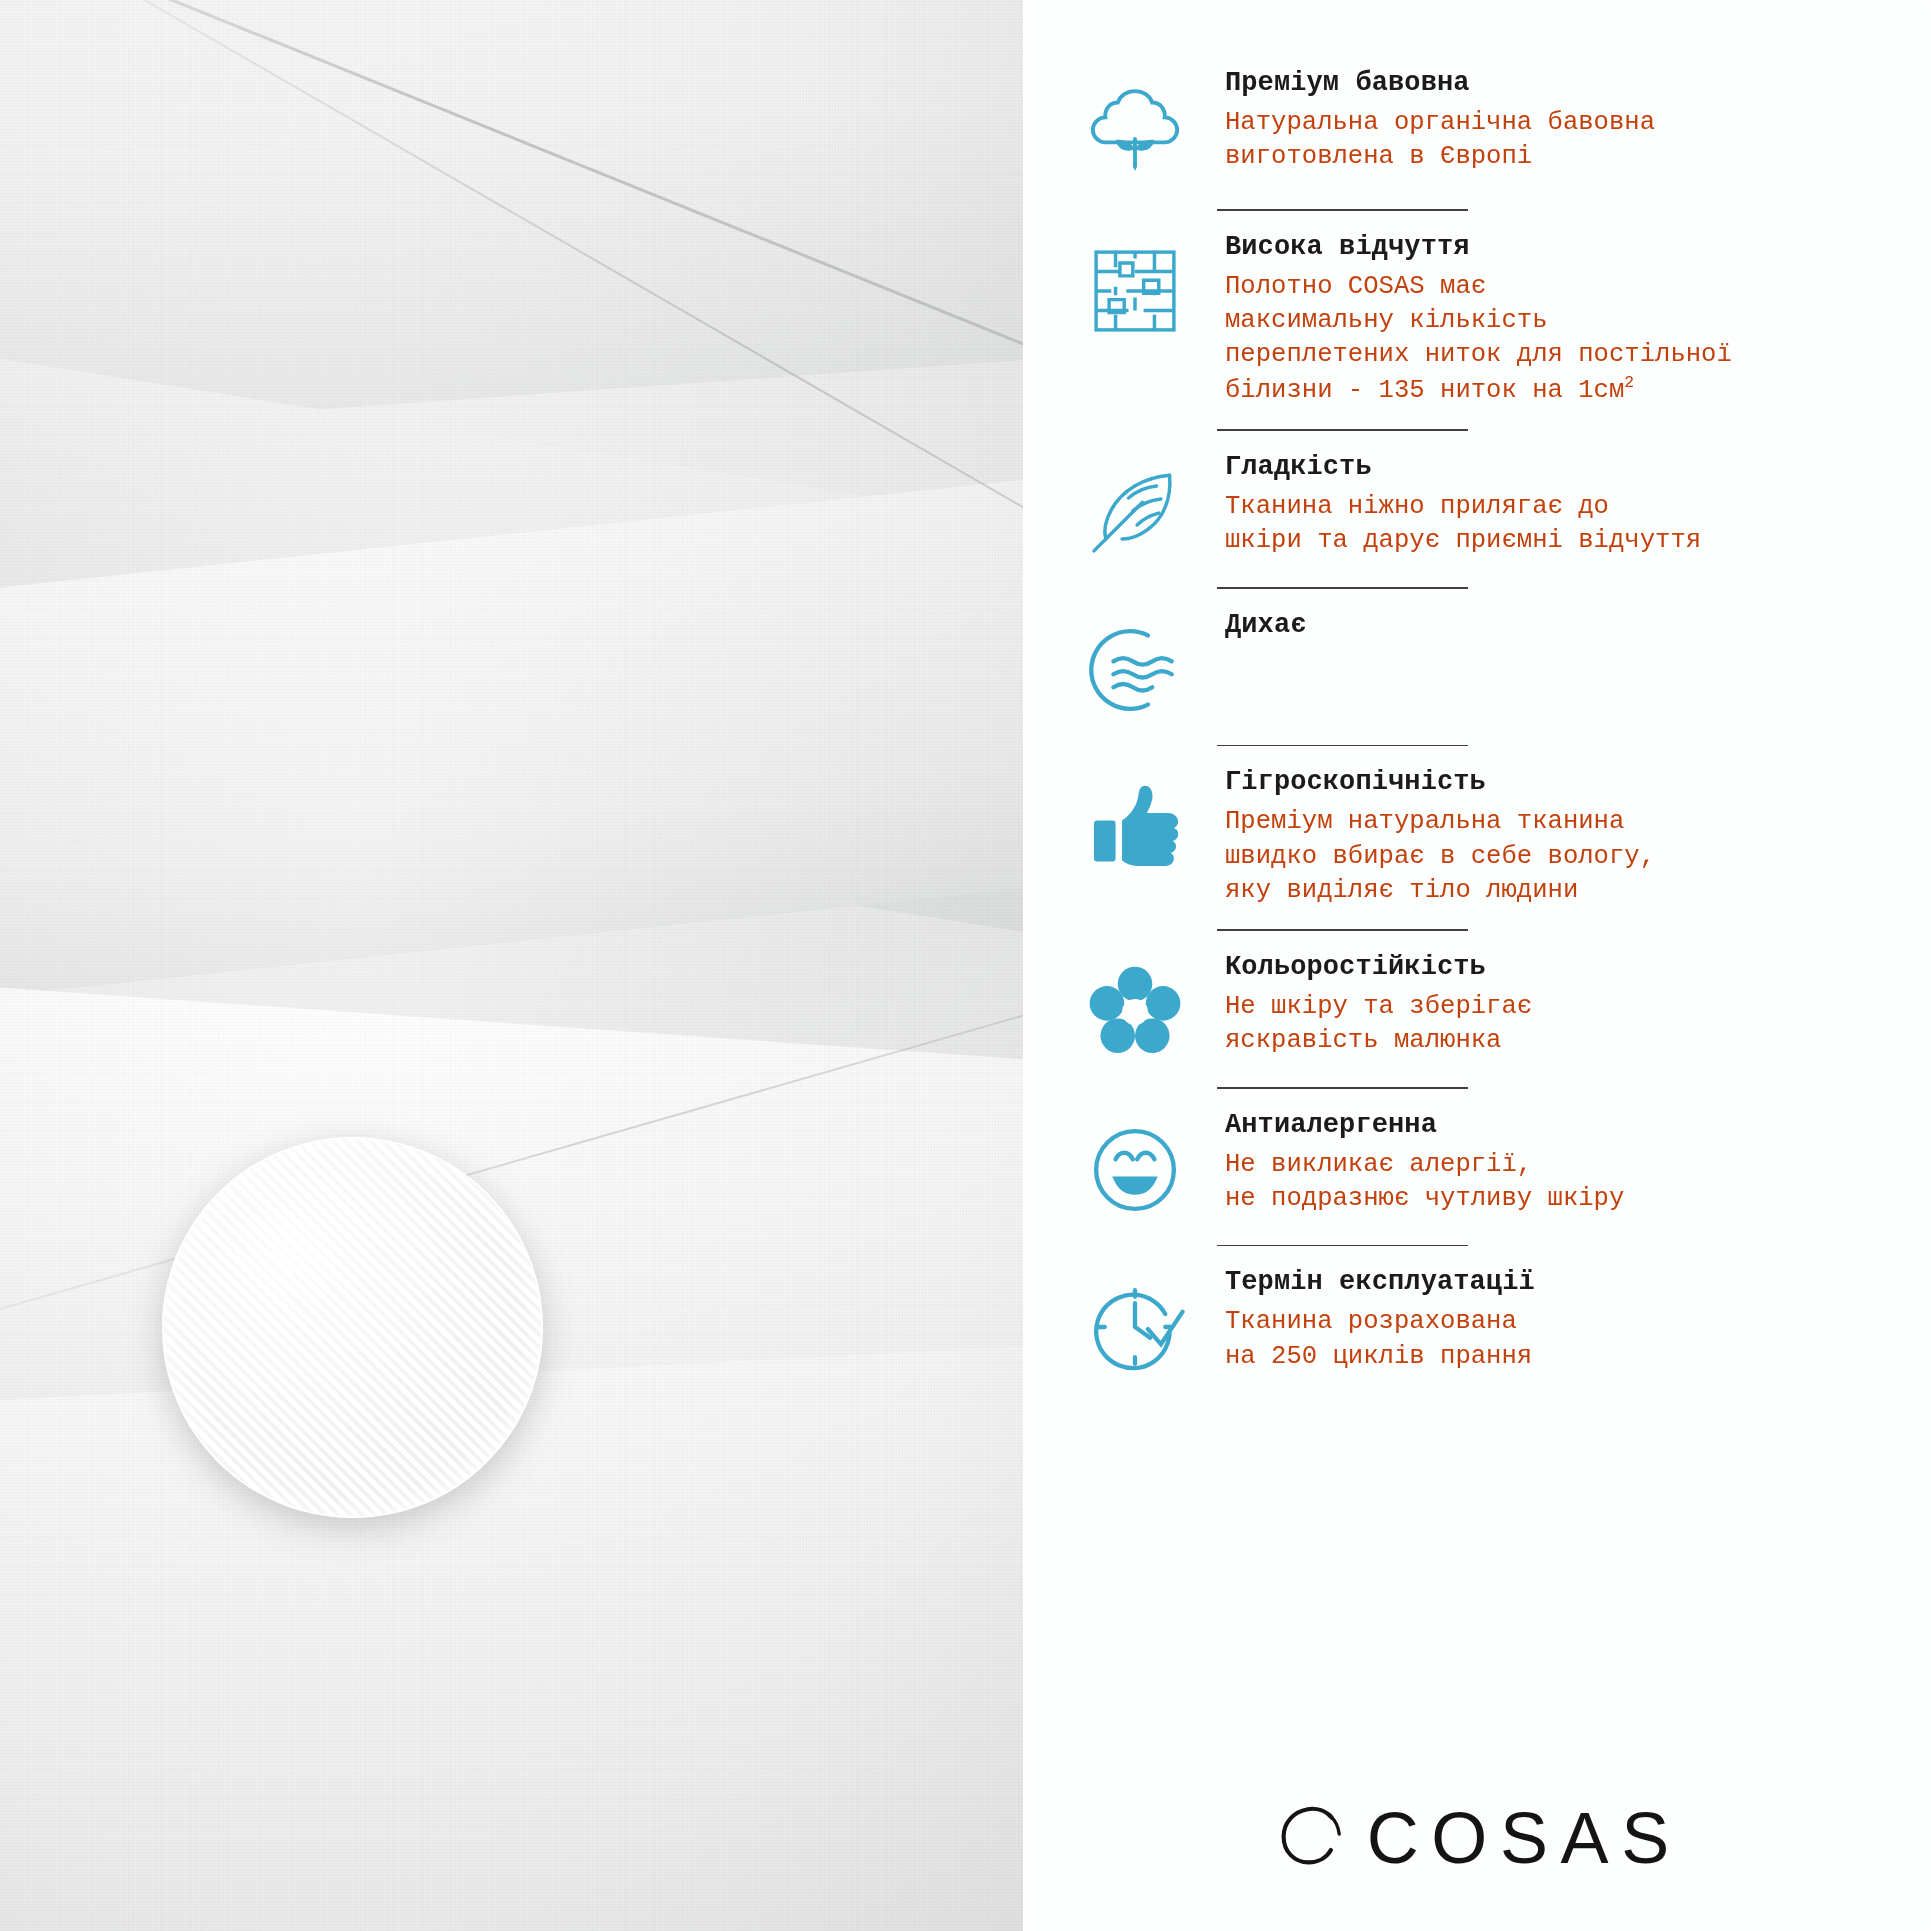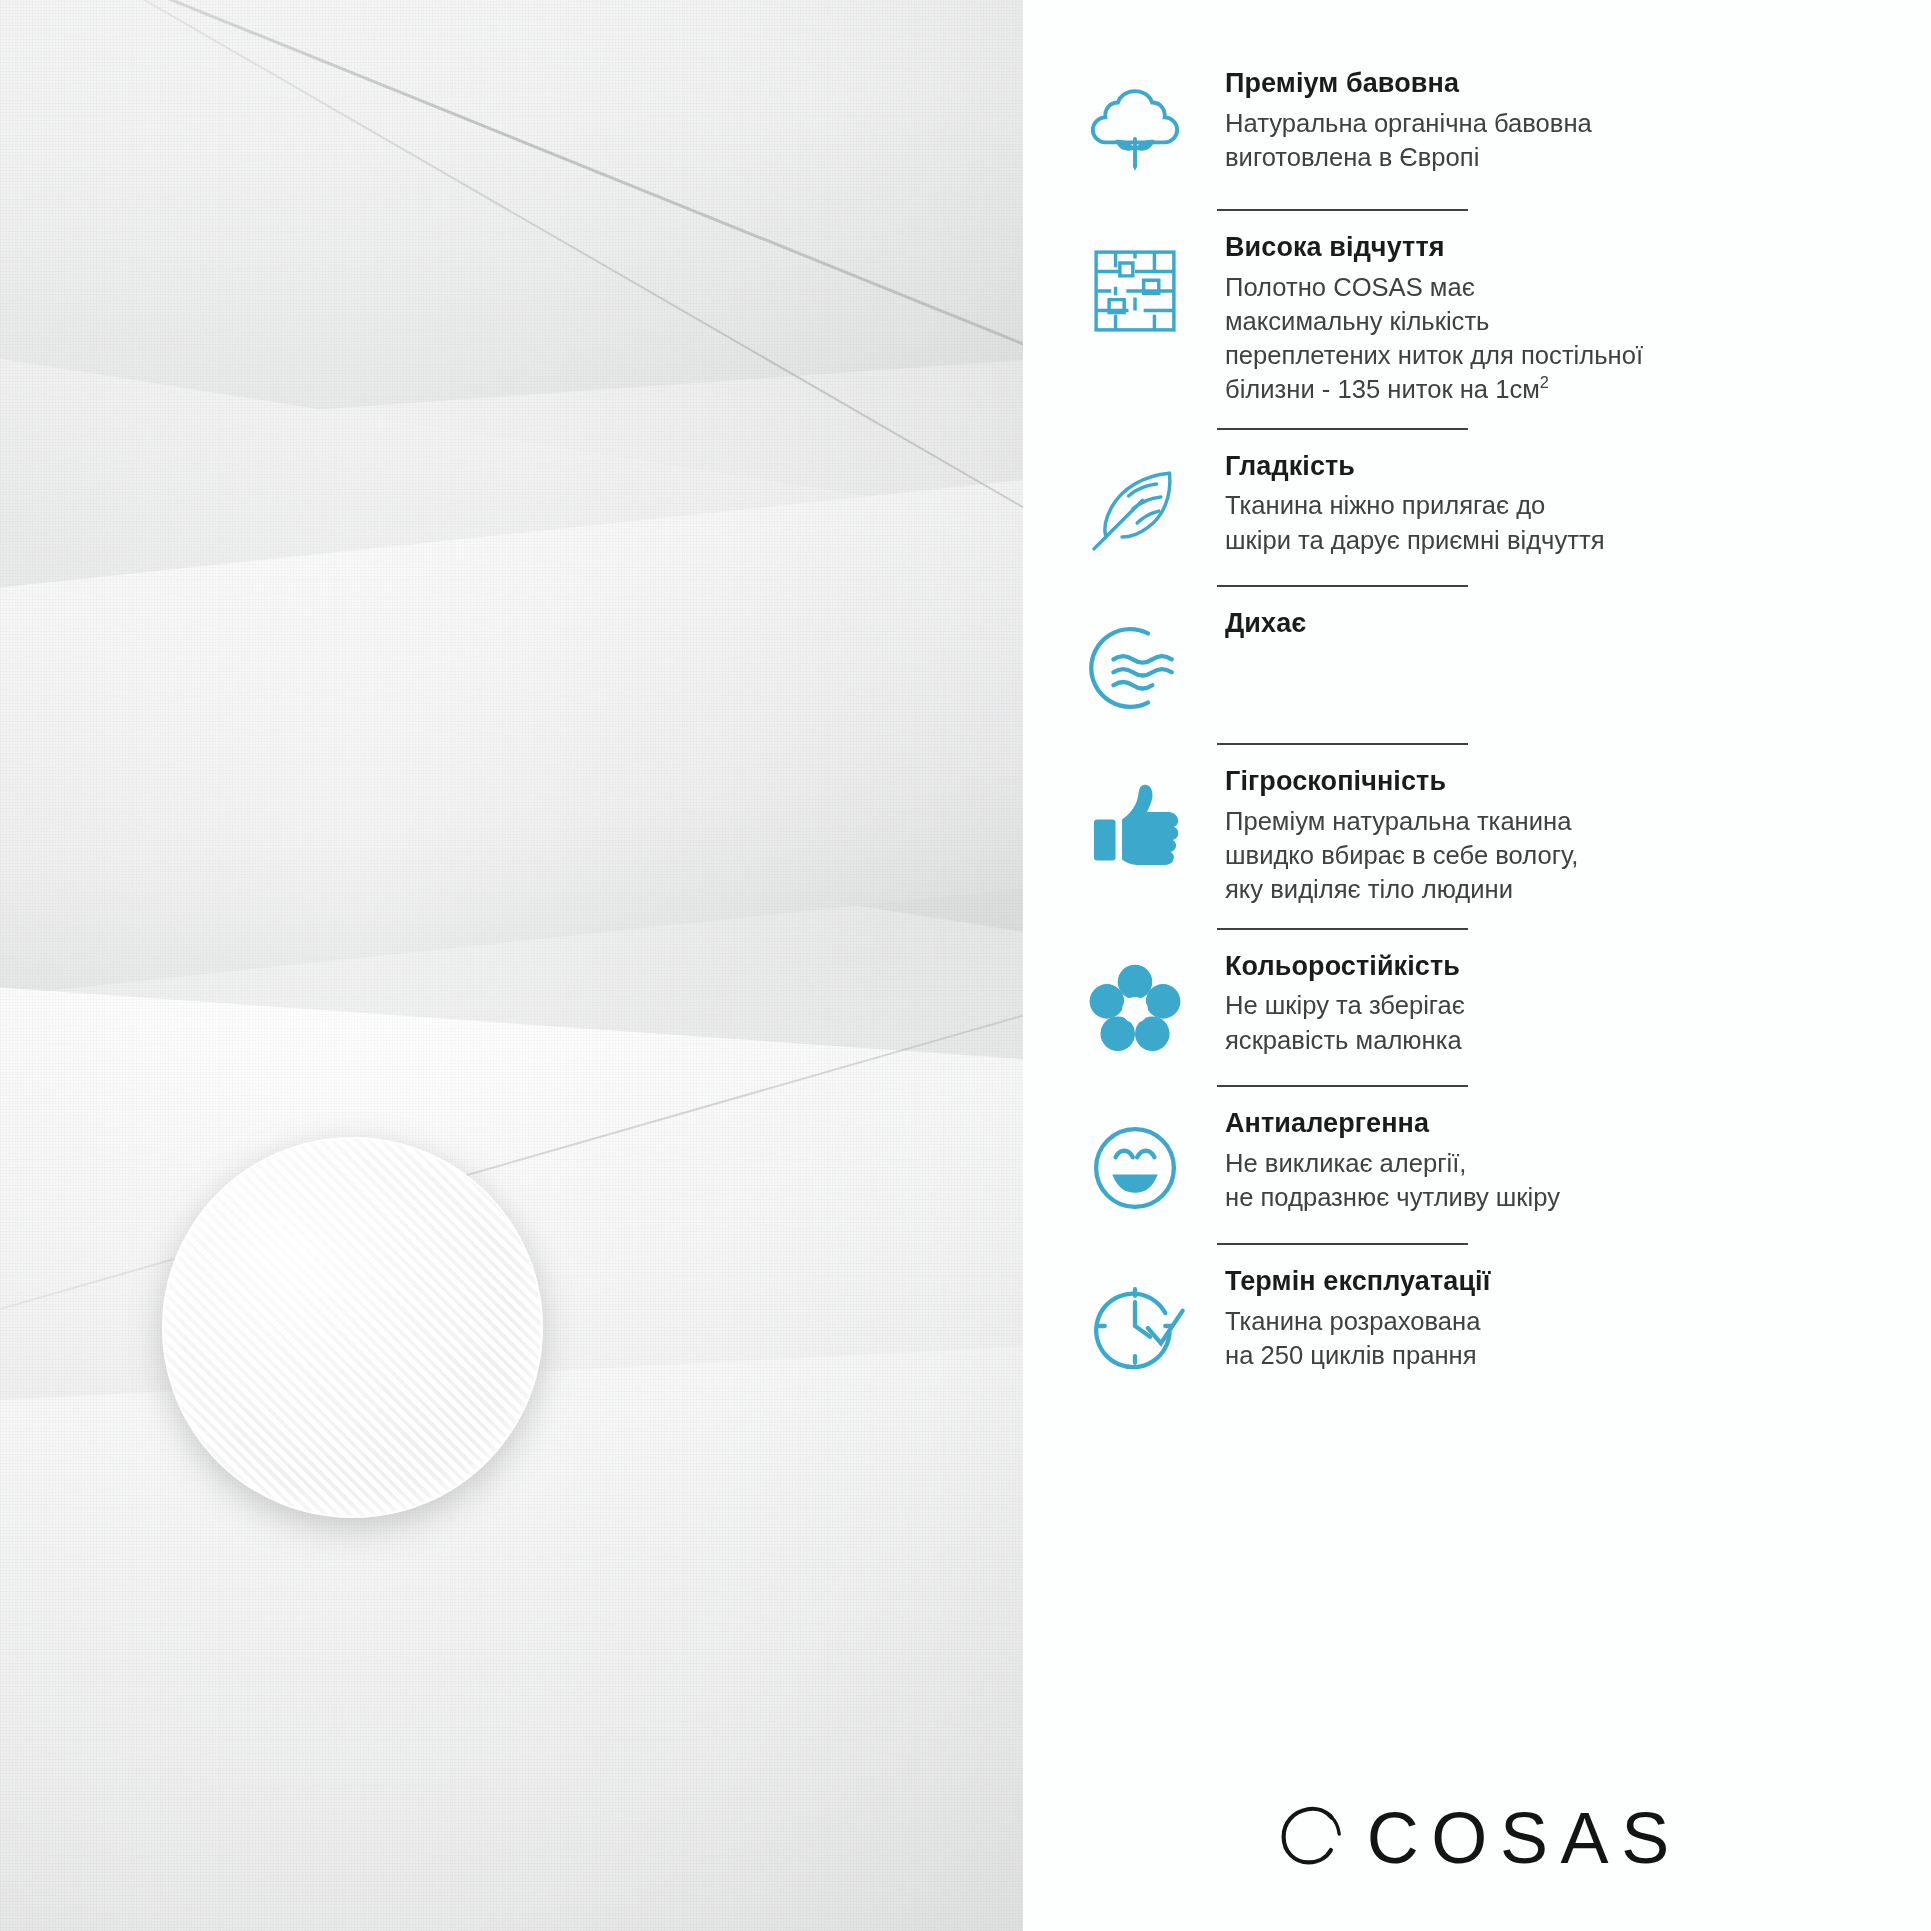--- a/index.html
+++ b/index.html
@@ -134,20 +134,21 @@
     position: absolute;
     left: 1072px;
     top: 68px;
     width: 811px;
   }
   .feature {
     display: flex;
     align-items: flex-start;
     gap: 27px;
     padding: 0 0 0 0;
+    font-family: Liberation Mono, monospace;
   }
   .icon-box {
     width: 126px;
     min-width: 126px;
     display: flex;
     align-items: center;
     justify-content: center;
     padding-top: 5.8px;
   }
   .icon-box svg { display: block; }
@@ -155,21 +156,21 @@
   .ftitle {
     font-size: 27px;
     font-weight: bold;
     color: #1b1b1b;
     letter-spacing: 0.1px;
     margin: 0 0 6.8px 0;
     line-height: 1.15;
   }
   .fdesc {
     font-size: 25.6px;
-    color: #404040;
+    color: #c2410c;
     line-height: 1.34;
     margin: 0;
     white-space: pre-line;
   }
   .fdesc sup { font-size: 16.4px; vertical-align: super; }
   .divider {
     height: 1.9px;
     background: #2b2b2b;
     width: 251px;
     margin: 21px 0 21px 145px;

